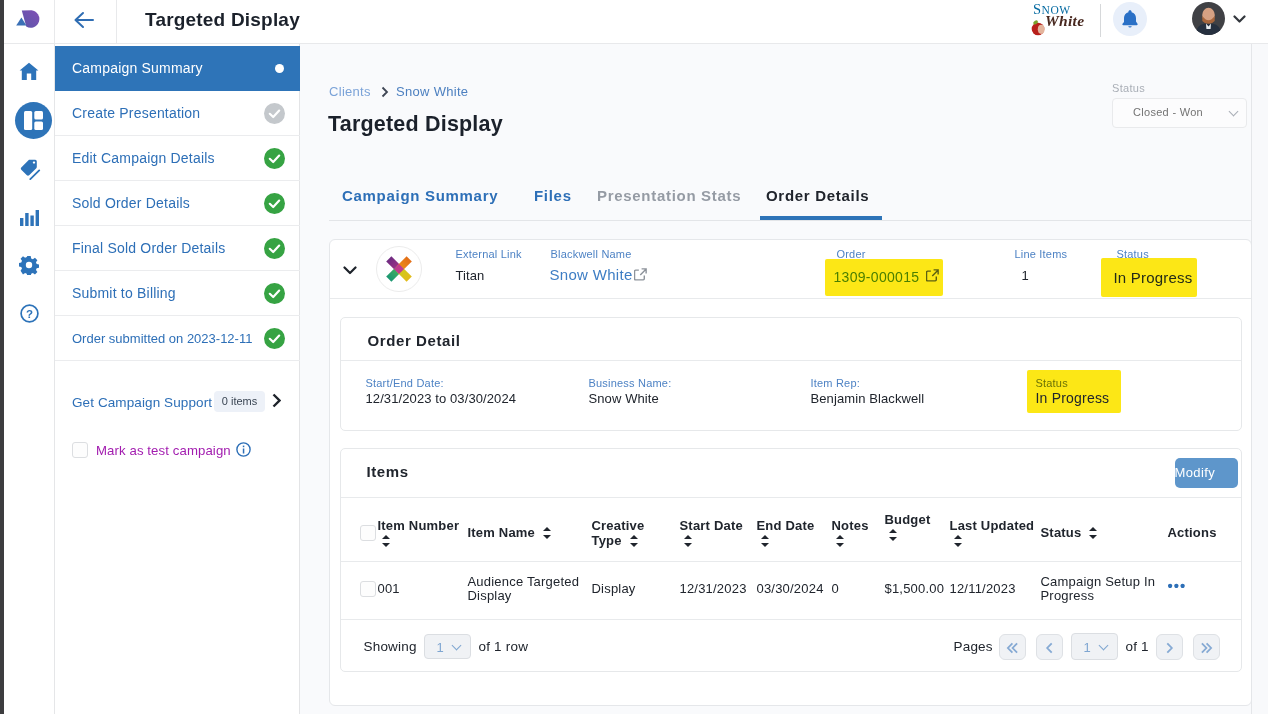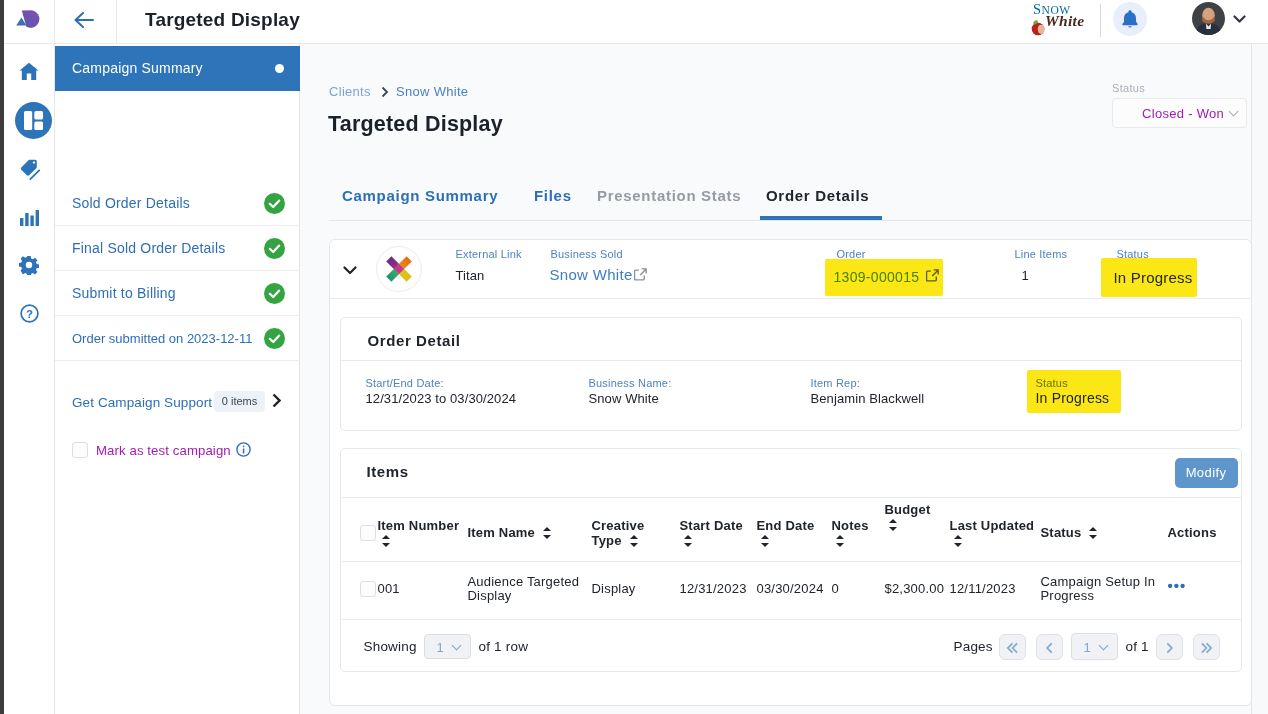--- a/index.html
+++ b/index.html
@@ -107,20 +107,34 @@
     <circle cx="9.5" cy="9.5" r="8.4" fill="none" stroke="#2d73b9" stroke-width="1.7"></circle>
     <text x="9.5" y="13.6" text-anchor="middle" font-size="11.5" font-weight="bold" fill="#2d73b9" font-family="Liberation Sans">?</text>
   </svg>
 </div>
 
 <div class="abs" style="left:55px;top:44px;width:245px;height:670px;background:#fff;border-right:1px solid #e3e4e6">
   <div class="abs" style="left:0;top:2px;width:245px;height:45px;background:#2e74b8">
     <div class="abs" style="left:17px;top:14px;font-size:14px;color:#fff;letter-spacing:.2px">Campaign Summary</div>
     <div class="abs" style="left:219.5px;top:18px;width:9px;height:9px;border-radius:50%;background:#fff"></div>
   </div>
+  <div class="step" style="top:47px">
+      <span>Create Presentation</span>
+    <svg class="ic" width="21" height="21" viewBox="0 0 21 21">
+        <circle cx="10.5" cy="10.5" r="10.5" fill="#c4c8cc"></circle>
+        <path d="M5.8 10.8 L9.2 14 L15.2 7.6" stroke="#fff" stroke-width="2.2" fill="none" stroke-linecap="round" stroke-linejoin="round"></path>
+      </svg>
+  </div>
+  <div class="step" style="top:92px">
+      <span>Edit Campaign Details</span>
+    <svg class="ic" width="21" height="21" viewBox="0 0 21 21">
+        <circle cx="10.5" cy="10.5" r="10.5" fill="#36a343"></circle>
+        <path d="M5.8 10.8 L9.2 14 L15.2 7.6" stroke="#fff" stroke-width="2.2" fill="none" stroke-linecap="round" stroke-linejoin="round"></path>
+      </svg>
+  </div>
   <div class="step" style="top:137px">
       <span>Sold Order Details</span>
     <svg class="ic" width="21" height="21" viewBox="0 0 21 21">
         <circle cx="10.5" cy="10.5" r="10.5" fill="#36a343"></circle>
         <path d="M5.8 10.8 L9.2 14 L15.2 7.6" stroke="#fff" stroke-width="2.2" fill="none" stroke-linecap="round" stroke-linejoin="round"></path>
       </svg>
   </div>
   <div class="step" style="top:182px">
       <span>Final Sold Order Details</span>
     <svg class="ic" width="21" height="21" viewBox="0 0 21 21">
@@ -160,21 +174,21 @@
 
   <div class="abs" style="left:29px;top:40px;font-size:13px;color:#7ba3d8;letter-spacing:.3px">Clients</div>
   <svg class="abs" style="left:81px;top:42px" width="8" height="12" viewBox="0 0 8 12">
       <path d="M1.5 1.5 L6 6 L1.5 10.5" stroke="#3f4654" stroke-width="1.8" fill="none"></path>
     </svg>
   <div class="abs" style="left:96px;top:40px;font-size:13px;color:#4d80c0;letter-spacing:.3px">Snow White</div>
   <div class="abs" style="left:28px;top:68px;font-size:21.5px;font-weight:bold;color:#1b212b;letter-spacing:.2px">Targeted Display</div>
 
   <div class="abs" style="left:812px;top:38px;font-size:11px;color:#a9aeb6;letter-spacing:.3px">Status</div>
   <div class="abs" style="left:812px;top:54px;width:135px;height:30px;background:#fcfcfd;border:1px solid #e9eaec;border-radius:4px">
-    <div class="abs" style="left:29px;top:7px;font-size:13px;color:#a21caf;letter-spacing:.3px">Closed - Won</div>
+    <div class="abs" style="left:20px;top:7px;font-size:11px;color:#737373;letter-spacing:.3px">Closed - Won</div>
     <span class="caret abs" style="left:117px;top:9px"></span>
   </div>
 
   <div class="abs" style="left:42px;top:143px;font-size:15px;font-weight:bold;color:#2d6fb7;letter-spacing:.7px">Campaign Summary</div>
   <div class="abs" style="left:234px;top:143px;font-size:15px;font-weight:bold;color:#2d6fb7;letter-spacing:.7px">Files</div>
   <div class="abs" style="left:297px;top:143px;font-size:15px;font-weight:bold;color:#959ba4;letter-spacing:.7px">Presentation Stats</div>
   <div class="abs" style="left:466px;top:143px;font-size:15px;font-weight:bold;color:#20242c;letter-spacing:.7px">Order Details</div>
   <div class="abs" style="left:28.5px;top:175.5px;width:923px;border-top:1px solid #e3e5e8"></div>
   <div class="abs" style="left:460px;top:172px;width:122px;height:3.5px;background:#2e74b8"></div>
 
@@ -206,21 +220,21 @@
         </defs>
         <polygon points="5.4,0.2 15.6,10.4 10.4,15.6 0.2,5.4" fill="url(#ga)"></polygon>
         <polygon points="20.6,0.2 25.8,5.4 15.6,15.6 10.4,10.4" fill="url(#gb)"></polygon>
         <polygon points="0.2,20.6 10.4,10.4 15.6,15.6 5.4,25.8" fill="url(#gc)"></polygon>
         <polygon points="15.6,10.4 25.8,20.6 20.6,25.8 10.4,15.6" fill="url(#gd)"></polygon>
         <polygon points="7.9,13 13,7.9 18.1,13 13,18.1" fill="#c03b8e"></polygon>
       </svg>
     </div>
     <div class="lbl abs" style="left:126px;top:8px">External Link</div>
     <div class="val abs" style="left:126px;top:28px">Titan</div>
-    <div class="lbl abs" style="left:221px;top:8px">Business Sold</div>
+    <div class="lbl abs" style="left:221px;top:8px">Blackwell Name</div>
     <div class="abs" style="left:220px;top:26px;font-size:15px;color:#3d7dc4;letter-spacing:.3px">Snow White</div>
     <svg class="abs" style="left:304px;top:28px" width="13" height="13" viewBox="0 0 12 12">
         <path d="M9.5 7v3a1 1 0 0 1-1 1h-7a1 1 0 0 1-1-1v-7a1 1 0 0 1 1-1h3" stroke="#8d939b" stroke-width="1.3" fill="none"></path>
         <path d="M7 .8h4.2V5M11 1.2 L5.8 6.4" stroke="#8d939b" stroke-width="1.3" fill="none"></path>
       </svg>
     <div class="lbl abs" style="left:507px;top:8px">Order</div>
     <div class="hl" style="left:495px;top:19px;width:118px;height:37px"></div>
     <div class="abs" style="left:504px;top:29px;font-size:14px;color:#4a7f00;letter-spacing:.3px">1309-000015</div>
     <svg class="abs" style="left:596px;top:29px" width="13" height="13" viewBox="0 0 12 12">
         <path d="M9.5 7v3a1 1 0 0 1-1 1h-7a1 1 0 0 1-1-1v-7a1 1 0 0 1 1-1h3" stroke="#5c6012" stroke-width="1.3" fill="none"></path>
@@ -241,44 +255,44 @@
       <div class="lbl abs" style="left:248px;top:59px">Business Name:</div>
       <div class="val abs" style="left:248px;top:73px">Snow White</div>
       <div class="lbl abs" style="left:470px;top:59px">Item Rep:</div>
       <div class="val abs" style="left:470px;top:73px">Benjamin Blackwell</div>
       <div class="abs" style="left:695px;top:59px;font-size:11px;color:#6b7206;letter-spacing:.2px">Status</div>
       <div class="abs" style="left:695px;top:72px;font-size:14px;color:#20252d;letter-spacing:.2px">In Progress</div>
     </div>
 
     <div class="abs" style="left:10px;top:208px;width:902px;height:224px;background:#fff;border:1px solid #e6e8ea;border-radius:5px">
       <div class="abs" style="left:26px;top:14px;font-size:15px;font-weight:bold;color:#20252d;letter-spacing:.6px">Items</div>
-      <div class="abs" style="left:834px;top:9px;width:63px;height:30px;background:#5e96cb;border-radius:5px;color:#fff;font-size:13px;text-align:center;line-height:30px;letter-spacing:.4px">Modify</div>
+      <div class="abs" style="left:834px;top:9px;width:63px;height:30px;background:#5e96cb;border-radius:5px;color:#fff;font-size:13px;line-height:30px;letter-spacing:.4px">Modify</div>
       <div class="abs" style="left:0;top:47.5px;width:900px;border-top:1px solid #e8eaec"></div>
 
       <div class="chk abs" style="left:19px;top:76px"></div>
       <div class="th" style="left:37px;top:70px;width:86px">Item Number <span class="sort"></span></div>
       <div class="th" style="left:127px;top:77px;width:112px">Item Name <span class="sort"></span></div>
       <div class="th" style="left:251px;top:70px;width:72px">Creative Type <span class="sort"></span></div>
       <div class="th" style="left:339px;top:70px;width:70px">Start Date <span class="sort"></span></div>
       <div class="th" style="left:416px;top:70px;width:64px">End Date <span class="sort"></span></div>
       <div class="th" style="left:491px;top:70px;width:44px">Notes <span class="sort"></span></div>
-      <div class="th" style="left:544px;top:54px;width:50px">Budget <span class="sort"></span></div>
+      <div class="th" style="left:544px;top:64px;width:50px">Budget <span class="sort"></span></div>
       <div class="th" style="left:609px;top:70px;width:90px">Last Updated <span class="sort"></span></div>
       <div class="th" style="left:700px;top:77px;width:90px">Status <span class="sort"></span></div>
       <div class="th" style="left:827px;top:77px;width:60px">Actions</div>
       <div class="abs" style="left:0;top:111.5px;width:900px;border-top:1px solid #e8eaec"></div>
 
       <div class="chk abs" style="left:19px;top:132px"></div>
       <div class="td" style="left:37px;top:133px">001</div>
       <div class="td" style="left:127px;top:126px;width:115px">Audience Targeted Display</div>
       <div class="td" style="left:251px;top:133px">Display</div>
       <div class="td" style="left:339px;top:133px">12/31/2023</div>
       <div class="td" style="left:416px;top:133px">03/30/2024</div>
       <div class="td" style="left:491px;top:133px">0</div>
-      <div class="td" style="left:544px;top:133px">$2,300.00</div>
+      <div class="td" style="left:544px;top:133px">$1,500.00</div>
       <div class="td" style="left:609px;top:133px">12/11/2023</div>
       <div class="td" style="left:700px;top:126px;width:122px">Campaign Setup In Progress</div>
       <div class="abs" style="left:827px;top:128px;font-size:15px;font-weight:bold;color:#2d6fb7;letter-spacing:1px">•••</div>
       <div class="abs" style="left:0;top:169.5px;width:900px;border-top:1px solid #e8eaec"></div>
 
       <div class="td" style="left:23px;top:191px;font-size:13.5px">Showing</div>
       <div class="abs" style="left:83px;top:185px;width:47px;height:25px;background:#f0f2f5;border:1px solid #dbdee2;border-radius:4px">
         <div class="abs" style="left:12px;top:5px;font-size:13px;color:#7fa6d1">1</div>
         <span class="caret abs" style="left:28px;top:7px;border-color:#7fa6d1"></span>
       </div>

